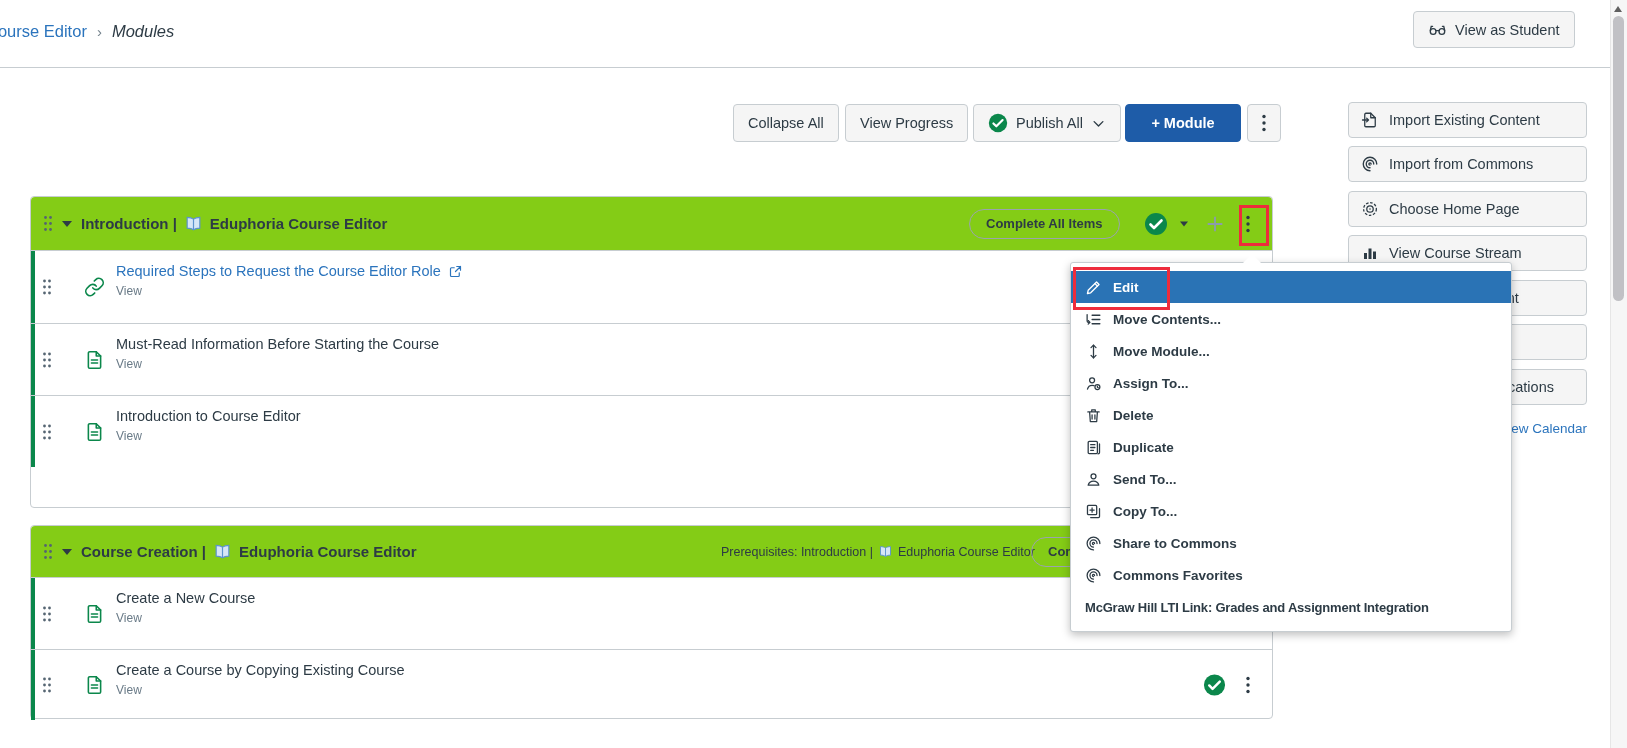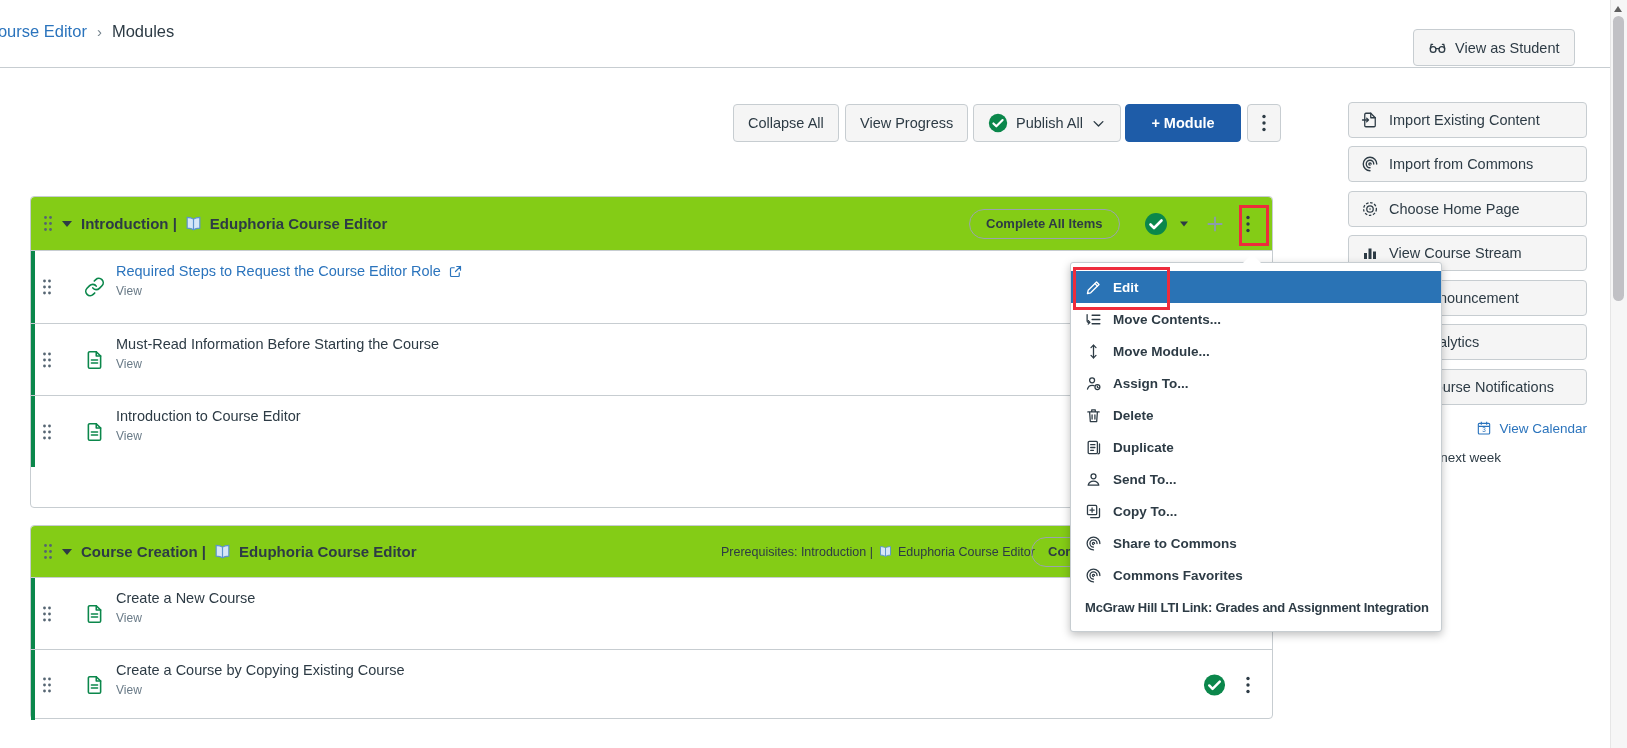--- a/index.html
+++ b/index.html
@@ -5,26 +5,26 @@
   * { box-sizing: border-box; }
   body { margin:0; background:#fff; font-family:"Liberation Sans",sans-serif; color:#2D3B45; }
   #canvas { position:relative; width:1627px; height:748px; overflow:hidden; background:#fff; }
   .abs { position:absolute; }
 
   
   .topbar { left:0; top:0; width:1627px; height:68px; border-bottom:1px solid #C7CDD1; background:#fff; }
   .breadcrumb { left:-14px; top:22px; font-size:16.5px; display:flex; align-items:center; gap:10px; white-space:nowrap; }
   .crumb-link { color:#2B74BD; }
   .crumb-sep { color:#73828C; font-size:15px; }
-  .crumb-cur { color:#2D3B45; }
+  .crumb-cur { color:#2D3B45;font-style:italic; }
 
   .btn { display:inline-flex; align-items:center; gap:8px; background:#F5F5F5; border:1px solid #C7CDD1;
          border-radius:4px; height:38px; padding:0 14px; font-size:14.5px; color:#2D3B45; white-space:nowrap; }
   .btn.blue { background:#1E5CA8; border-color:#1E5CA8; color:#fff; font-weight:bold; }
-  .vas { left:1413px; top:29px; height:37px; }
+  .vas { left:1413px; top:11px; height:37px; }
 
   
   .tb-collapse { left:733px; top:104px; }
   .tb-progress { left:845px; top:104px; }
   .tb-publish  { left:973px; top:104px; }
   .tb-addmod   { left:1125px; top:104px; width:116px; justify-content:center; }
   .tb-kebab    { left:1247px; top:104px; width:34px; justify-content:center; padding:0; }
 
   
   .sidebtn { left:1348px; width:239px; height:36px; justify-content:flex-start; padding:0 12px; gap:10px; font-size:14.5px; }
@@ -60,21 +60,21 @@
   .ricon { position:absolute; left:53px; top:50%; transform:translateY(-50%); }
   .rtext { position:absolute; left:85px; top:12px; }
   .rtitle { font-size:14.5px; font-weight:normal; color:#2D3B45; display:flex; align-items:center; gap:7px; white-space:nowrap; }
   .rtitle.link { color:#2B74BD; font-weight:normal; }
   .rsub { font-size:12px; color:#697A87; margin-top:5px; }
   .rcheck { position:absolute; left:1172px; top:50%; transform:translateY(-50%); }
   .rkebab { position:absolute; left:1215px; top:50%; transform:translateY(-50%); }
   .hcheck { left:1113px; } .hcaret { left:1149px; } .hplus { left:1173px; } .hkebab { left:1215px; }
 
   
-  .menu { left:1070px; top:262px; width:372px; background:#fff; border:1px solid #C7CDD1; border-radius:3px;
+  .menu { left:1070px; top:262px; width:442px; background:#fff; border:1px solid #C7CDD1; border-radius:3px;
           box-shadow:0 3px 8px rgba(0,0,0,.25); z-index:50; padding:8px 0; }
   .menu-arrow { position:absolute; left:172px; top:-9px; width:0; height:0;
                 border-left:9px solid transparent; border-right:9px solid transparent; border-bottom:9px solid #fff; }
   .mitem { display:flex; align-items:center; gap:10px; height:32px; padding:0 12px 0 14px;
            font-size:13.5px; font-weight:bold; color:#2D3B45; white-space:nowrap; }
   .mitem.sel { background:#2A73B5; color:#fff; }
   .mitem .mic { flex:0 0 18px; display:flex; }
   .mitem.noicon { font-size:13px; letter-spacing:-0.2px; }
 
   

